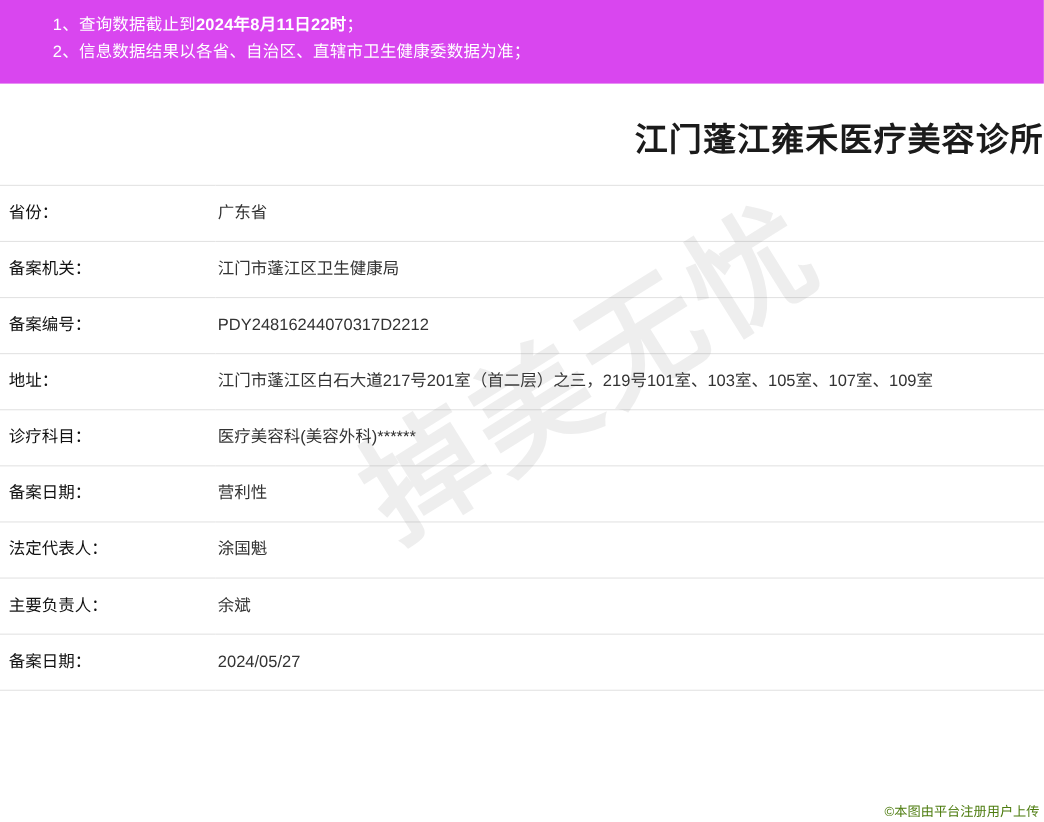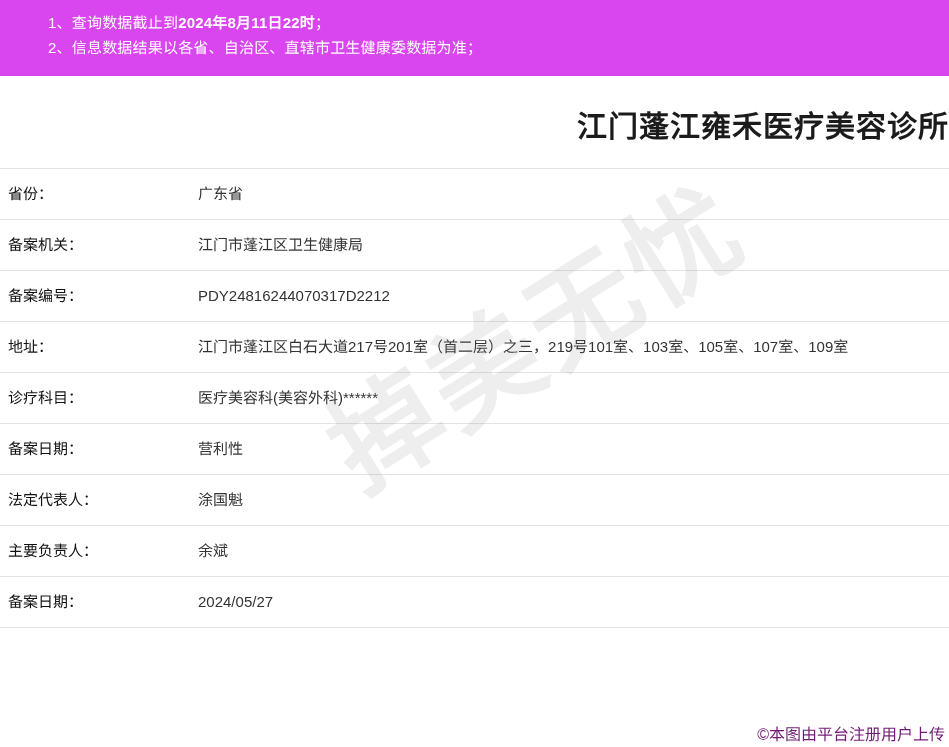--- a/index.html
+++ b/index.html
@@ -98,22 +98,22 @@
     transform-origin: center center;
     pointer-events: none;
     user-select: none;
     white-space: nowrap;
     letter-spacing: 6px;
   }
   .corner-credit {
     position: absolute;
     right: 4px;
     bottom: 2px;
-    font-size: 16px;
-    color: #701a75;
+    font-size: 12px;
+    color: #4d7c0f;
     white-space: nowrap;
     pointer-events: none;
   }
 </style>
 </head>
 <body>
 
 <div class="notice-banner">
   <div class="notice-line">
     <span>1、查询数据截止到</span><span class="strong">2024年8月11日22时</span><span>；</span>

